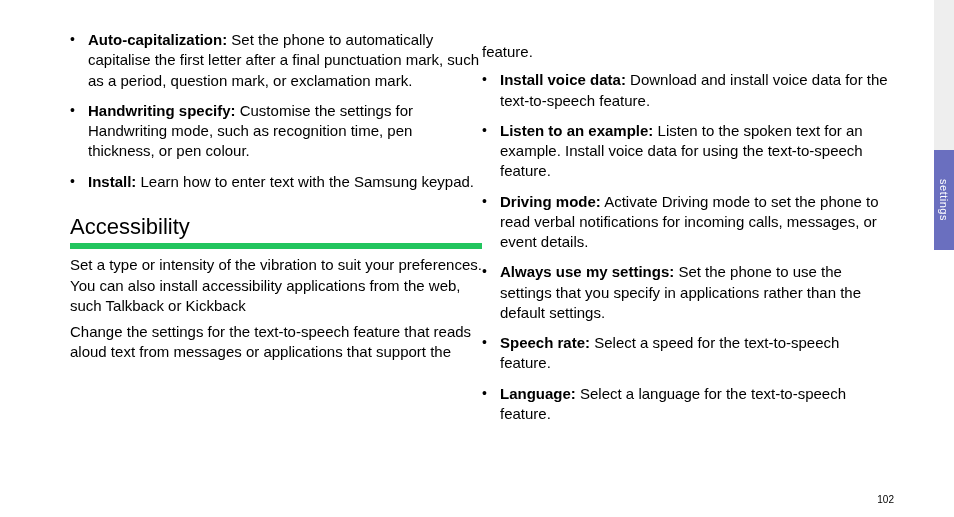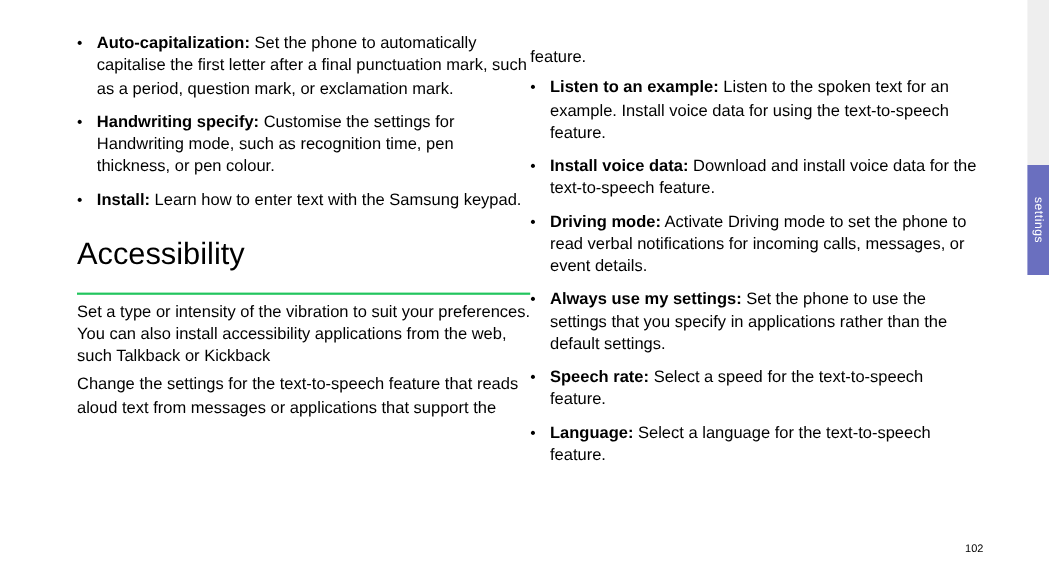--- a/index.html
+++ b/index.html
@@ -44,24 +44,24 @@
     position: absolute;
     left: 0;
     top: 0;
     font-size: 14px;
     color: #000;
   }
   .term { font-weight: 700; }
   .bullet-text { display: inline; }
   h2.section {
     font-weight: 400;
-    font-size: 28px;
+    font-size: 22px;
     margin: 20px 0 2px 0;
-    padding-bottom: 16px;
-    border-bottom: 2px solid #22c55e;
+    padding-bottom: 2px;
+    border-bottom: 6px solid #22c55e;
     letter-spacing: 0;
   }
   p.desc {
     margin: 6px 0 0 0;
   }
   .page-number {
     position: absolute;
     right: 60px;
     bottom: 12px;
     font-size: 10px;
@@ -122,24 +122,24 @@
       <h2 class="section">Accessibility</h2>
       <p class="desc">Set a type or intensity of the vibration to suit your preferences. You can also install accessibility applications from the web, such Talkback or Kickback</p>
 
       <p class="desc">Change the settings for the text-to-speech feature that reads aloud text from messages or applications that support the</p>
     </div>
 
     <div class="col">
       <p class="desc" style="margin-top:12px">feature.</p>
       <ul class="bullets" style="margin-top:8px">
         <li>
-          <span class="term">Listen to an example:</span><span class="bullet-text"> Listen to the spoken text for an example. Install voice data for using the text-to-speech feature.</span>
+          <span class="term">Install voice data:</span><span class="bullet-text"> Download and install voice data for the text-to-speech feature.</span>
         </li>
         <li>
-          <span class="term">Install voice data:</span><span class="bullet-text"> Download and install voice data for the text-to-speech feature.</span>
+          <span class="term">Listen to an example:</span><span class="bullet-text"> Listen to the spoken text for an example. Install voice data for using the text-to-speech feature.</span>
         </li>
         <li>
           <span class="term">Driving mode:</span><span class="bullet-text"> Activate Driving mode to set the phone to read verbal notifications for incoming calls, messages, or event details.</span>
         </li>
         <li>
           <span class="term">Always use my settings:</span><span class="bullet-text"> Set the phone to use the settings that you specify in applications rather than the default settings.</span>
         </li>
         <li>
           <span class="term">Speech rate:</span><span class="bullet-text"> Select a speed for the text-to-speech feature.</span>
         </li>

